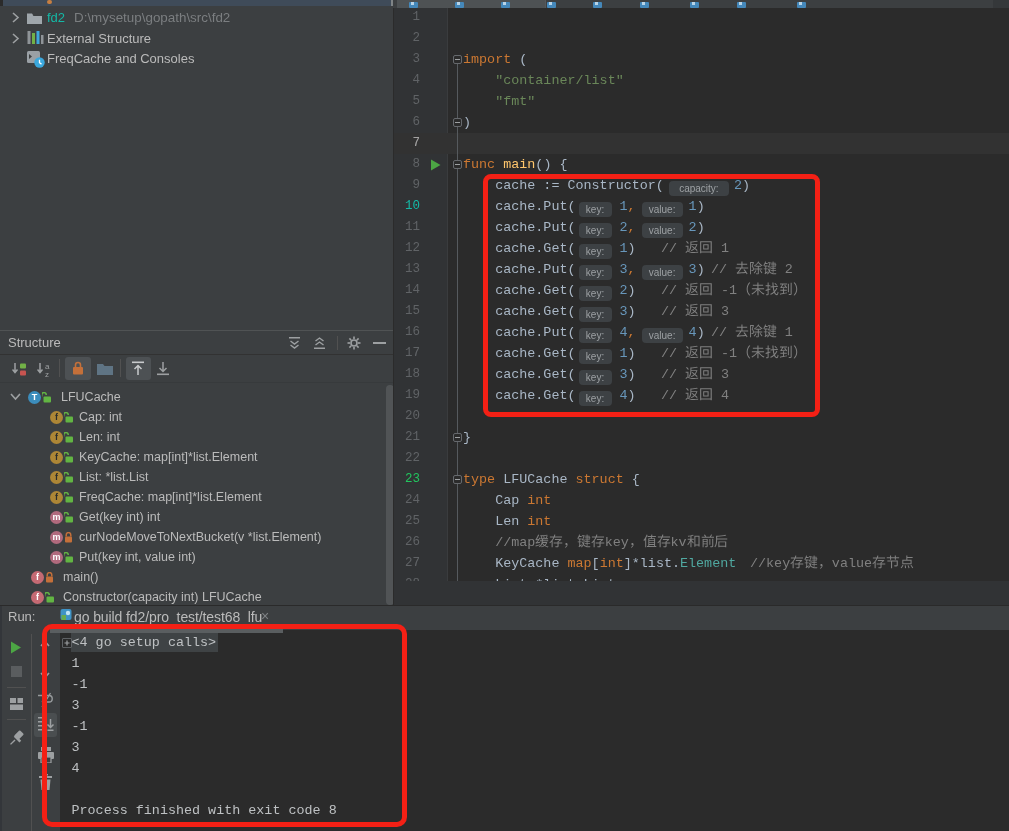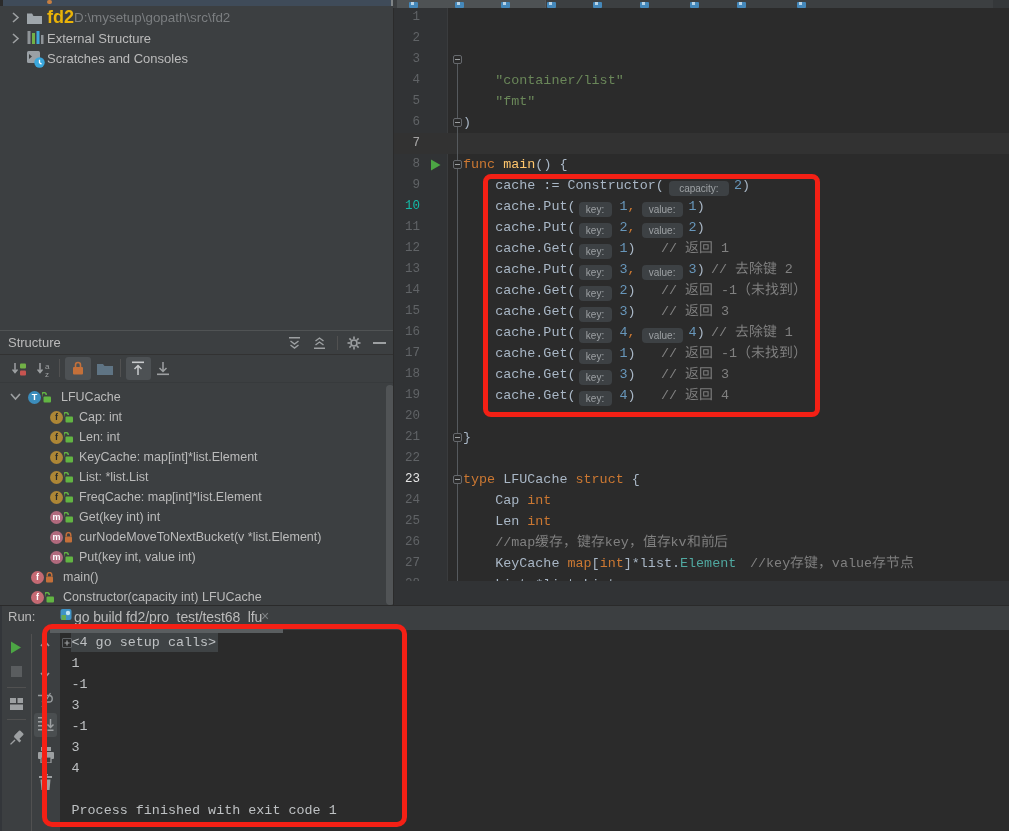--- a/index.html
+++ b/index.html
@@ -46,39 +46,39 @@
 <div class="abs" style="left:739px;top:2px;width:3px;height:3px;background:#b8d4e8"></div>
 <div class="abs" style="left:797px;top:2px;width:9px;height:6px;background:#4588ba;border-radius:1px"></div>
 <div class="abs" style="left:799px;top:2px;width:3px;height:3px;background:#b8d4e8"></div>
 <div class="abs" style="left:0;top:6px;width:393px;height:324px;background:#3c3f41"></div>
 <svg class="abs" style="left:10px;top:12px" width="10" height="11">
     <polyline points="3,1 8,5.5 3,10" fill="none" stroke="#9da0a2" stroke-width="1.6"></polyline>
   </svg>
 <svg class="abs" style="left:27px;top:12px" width="15" height="12">
     <path d="M0 2 h5 l1.5 2 H15 v8 H0 z M0 1.5 h5 l1 1.5 H0z" fill="#9fa6ab"></path>
   </svg>
-<div class="abs" style="left:47px;top:7px;height:21px;line-height:21px;font-size:18px;font-weight:bold;color:#eab308">fd2</div>
+<div class="abs" style="left:47px;top:7px;height:21px;line-height:21px;font-size:13px;font-weight:normal;color:#14b8a6">fd2</div>
 <div class="abs" style="left:74px;top:7px;height:21px;line-height:21px;font-size:13.4px;color:#7b7e80">D:\mysetup\gopath\src\fd2</div>
 <svg class="abs" style="left:10px;top:33px" width="10" height="11">
     <polyline points="3,1 8,5.5 3,10" fill="none" stroke="#9da0a2" stroke-width="1.6"></polyline>
   </svg>
 <svg class="abs" style="left:27px;top:31px" width="17" height="14">
     <rect x="0.5" y="0" width="3" height="13" fill="#8f9498"></rect>
     <rect x="5" y="2" width="3" height="11" fill="#72b147"></rect>
     <rect x="9.5" y="0" width="3" height="13" fill="#3ea7dd"></rect>
     <rect x="14" y="4" width="2.5" height="9" fill="#8f9498"></rect>
   </svg>
 <div class="abs" style="left:47px;top:27.5px;height:21px;line-height:21px;font-size:13px;color:#bbbbbb">External Structure</div>
 <svg class="abs" style="left:26px;top:50px" width="20" height="18">
     <rect x="1" y="1" width="13" height="12" rx="1.5" fill="#9aa0a5"></rect>
     <path d="M3 4 l3 2.5 -3 2.5z" fill="#3c3f41"></path>
     <circle cx="13.5" cy="12.5" r="5.2" fill="#3ba8dd"></circle>
     <path d="M13.5 9.8 v2.9 l2 1.4" stroke="#fff" stroke-width="1.3" fill="none"></path>
   </svg>
-<div class="abs" style="left:47px;top:48px;height:21px;line-height:21px;font-size:13px;color:#bbbbbb">Scratches and Consoles</div>
+<div class="abs" style="left:47px;top:48px;height:21px;line-height:21px;font-size:13px;color:#bbbbbb">FreqCache and Consoles</div>
 <div class="abs" style="left:0;top:330px;width:393px;height:275px;background:#3c3f41;border-top:1px solid #505354"></div>
 <div class="abs" style="left:8px;top:333px;height:20px;line-height:20px;font-size:13px;color:#bbbbbb">Structure</div>
 <svg class="abs" style="left:288px;top:337px" width="13" height="12">
     <rect x="1" y="0" width="11" height="1.5" fill="#9da0a2"></rect>
     <polyline points="2.5,4 6.5,7 10.5,4" fill="none" stroke="#9da0a2" stroke-width="1.4"></polyline>
     <polyline points="2.5,8 6.5,11 10.5,8" fill="none" stroke="#9da0a2" stroke-width="1.4"></polyline>
   </svg>
 <svg class="abs" style="left:313px;top:337px" width="13" height="12">
     <rect x="1" y="10.5" width="11" height="1.5" fill="#9da0a2"></rect>
     <polyline points="2.5,8 6.5,5 10.5,8" fill="none" stroke="#9da0a2" stroke-width="1.4"></polyline>
@@ -221,34 +221,35 @@
     <div class="lnum" style="left:1px;top:251px;color:#606366">13</div>
     <div class="lnum" style="left:1px;top:272px;color:#606366">14</div>
     <div class="lnum" style="left:1px;top:293px;color:#606366">15</div>
     <div class="lnum" style="left:1px;top:314px;color:#606366">16</div>
     <div class="lnum" style="left:1px;top:335px;color:#606366">17</div>
     <div class="lnum" style="left:1px;top:356px;color:#606366">18</div>
     <div class="lnum" style="left:1px;top:377px;color:#606366">19</div>
     <div class="lnum" style="left:1px;top:398px;color:#606366">20</div>
     <div class="lnum" style="left:1px;top:419px;color:#606366">21</div>
     <div class="lnum" style="left:1px;top:440px;color:#606366">22</div>
-    <div class="lnum" style="left:1px;top:461px;color:#e5e5e5">23</div>
+    <div class="lnum" style="left:1px;top:461px;color:#22c55e">23</div>
     <div class="lnum" style="left:1px;top:482px;color:#606366">24</div>
     <div class="lnum" style="left:1px;top:503px;color:#606366">25</div>
     <div class="lnum" style="left:1px;top:524px;color:#606366">26</div>
     <div class="lnum" style="left:1px;top:545px;color:#606366">27</div>
     <div class="lnum" style="left:1px;top:566px;color:#606366">28</div>
     <div class="fold" style="left:60px;top:47px"></div>
     <div class="fold" style="left:60px;top:110px"></div>
     <div class="fold" style="left:60px;top:152px"></div>
     <div class="fold" style="left:60px;top:425px"></div>
     <div class="fold" style="left:60px;top:467px"></div>
     <svg class="abs" style="left:37px;top:151px" width="11" height="12">
       <path d="M1 0.5 L10.5 6 L1 11.5z" fill="#4ca644"></path>
     </svg>
+    <div class="codeline" style="left:70px;top:41px"><span class="k">import</span> (</div>
     <div class="codeline" style="left:70px;top:62px">    <span class="s">"container/list"</span></div>
     <div class="codeline" style="left:70px;top:83px">    <span class="s">"fmt"</span></div>
     <div class="codeline" style="left:70px;top:104px">)</div>
     <div class="codeline" style="left:70px;top:146px"><span class="k">func</span> <span class="fn">main</span>() {</div>
     <div class="codeline" style="left:70px;top:167px">    cache := Constructor(<span class="hint" style="width:60px;margin-left:5px;margin-right:5px">capacity:</span><span class="n">2</span>)</div>
     <div class="codeline" style="left:70px;top:188px">    cache.Put(<span class="hint" style="width:33px;margin-left:3px;margin-right:8px">key:</span><span class="n">1</span><span class="k">,</span><span class="hint" style="width:41px;margin-left:6px;margin-right:6px">value:</span><span class="n">1</span>)</div>
     <div class="codeline" style="left:70px;top:209px">    cache.Put(<span class="hint" style="width:33px;margin-left:3px;margin-right:8px">key:</span><span class="n">2</span><span class="k">,</span><span class="hint" style="width:41px;margin-left:6px;margin-right:6px">value:</span><span class="n">2</span>)</div>
     <div class="codeline" style="left:70px;top:230px">    cache.Get(<span class="hint" style="width:33px;margin-left:3px;margin-right:8px">key:</span><span class="n">1</span>)<span class="c abs" style="left:198px;top:0">// <svg class="cj" viewBox="0 0 1000 1000" fill="currentColor">
           <use href="#g0"></use>
         </svg><svg class="cj" viewBox="0 0 1000 1000" fill="currentColor">
@@ -429,21 +430,21 @@
 <svg class="abs" style="left:62px;top:638px" width="10" height="10">
     <path d="M5 2.5 v5 M2.5 5 h5" stroke="#9da0a2" stroke-width="1.2"></path>
   </svg>
 <div class="conline" style="left:71.5px;top:632px">&lt;4 go setup calls&gt;</div>
 <div class="conline" style="left:71.5px;top:653px">1</div>
 <div class="conline" style="left:71.5px;top:674px">-1</div>
 <div class="conline" style="left:71.5px;top:695px">3</div>
 <div class="conline" style="left:71.5px;top:716px">-1</div>
 <div class="conline" style="left:71.5px;top:737px">3</div>
 <div class="conline" style="left:71.5px;top:758px">4</div>
-<div class="conline" style="left:71.5px;top:800px">Process finished with exit code 1</div>
+<div class="conline" style="left:71.5px;top:800px">Process finished with exit code 8</div>
 <div class="abs" style="left:42px;top:624px;width:365px;height:203px;border:5px solid #f42015;border-radius:10px;background:transparent"></div>
 <svg width="0" height="0" style="position:absolute">
     <symbol id="g0" viewBox="0 0 1000 1000">
       <g transform="matrix(1 0 0 -1 0 880)">
         <path d="M74 766C121 715 182 645 212 604L276 648C245 689 181 756 134 804ZM249 467H47V396H174V110C132 95 82 56 32 5L83 -64C128 -6 174 49 206 49C228 49 261 19 305 -4C377 -42 465 -52 585 -52C686 -52 863 -46 939 -42C940 -20 952 17 961 37C860 25 706 18 587 18C476 18 387 24 321 59C289 76 268 92 249 103ZM481 410C531 370 588 324 642 277C577 216 501 171 422 143C437 128 457 100 465 81C549 115 628 164 697 229C758 175 813 122 850 82L908 136C869 176 810 228 746 281C813 358 865 454 896 569L851 586L837 583H459V703C622 711 805 731 929 764L866 824C756 794 555 775 385 767V548C385 425 373 259 277 141C295 133 327 111 340 97C434 214 456 384 459 515H805C778 444 739 381 691 327C637 371 582 415 534 453Z"></path>
       </g>
     </symbol>
     <symbol id="g1" viewBox="0 0 1000 1000">
       <g transform="matrix(1 0 0 -1 0 880)">
         <path d="M374 500H618V271H374ZM303 568V204H692V568ZM82 799V-79H159V-25H839V-79H919V799ZM159 46V724H839V46Z"></path>

